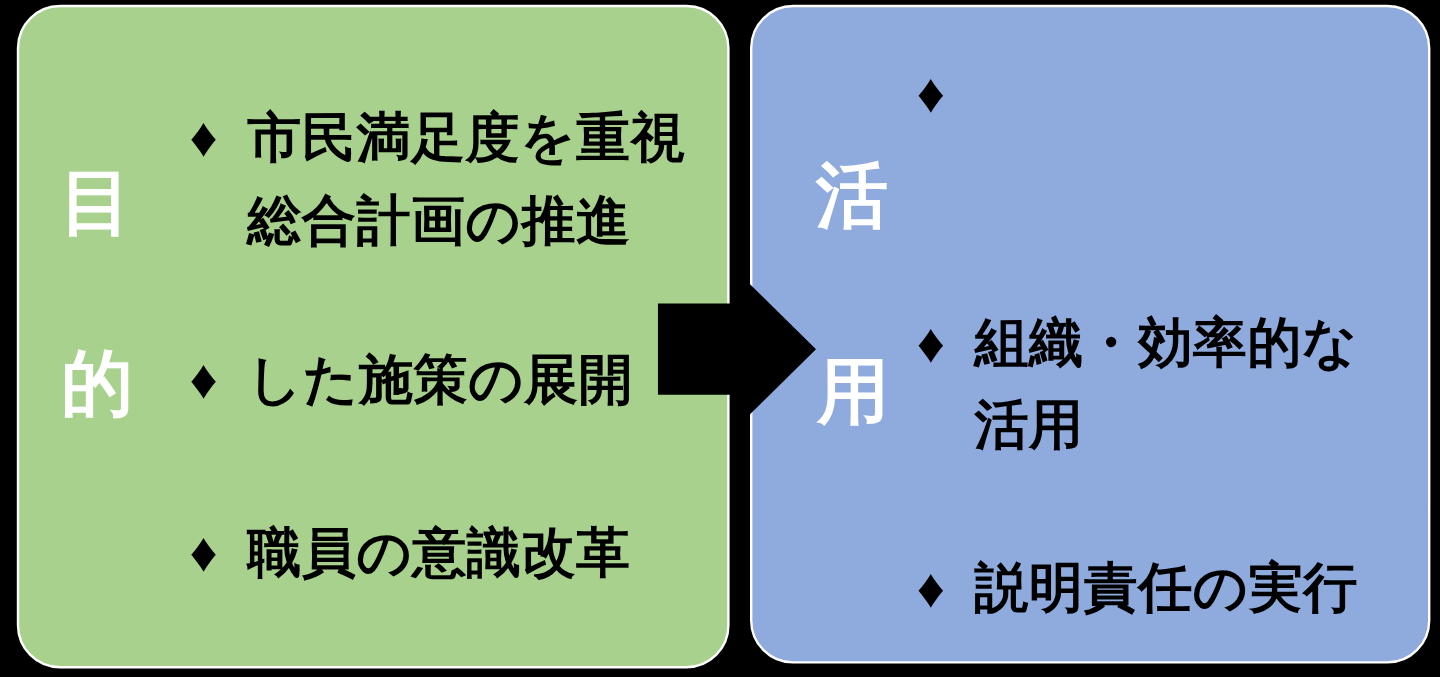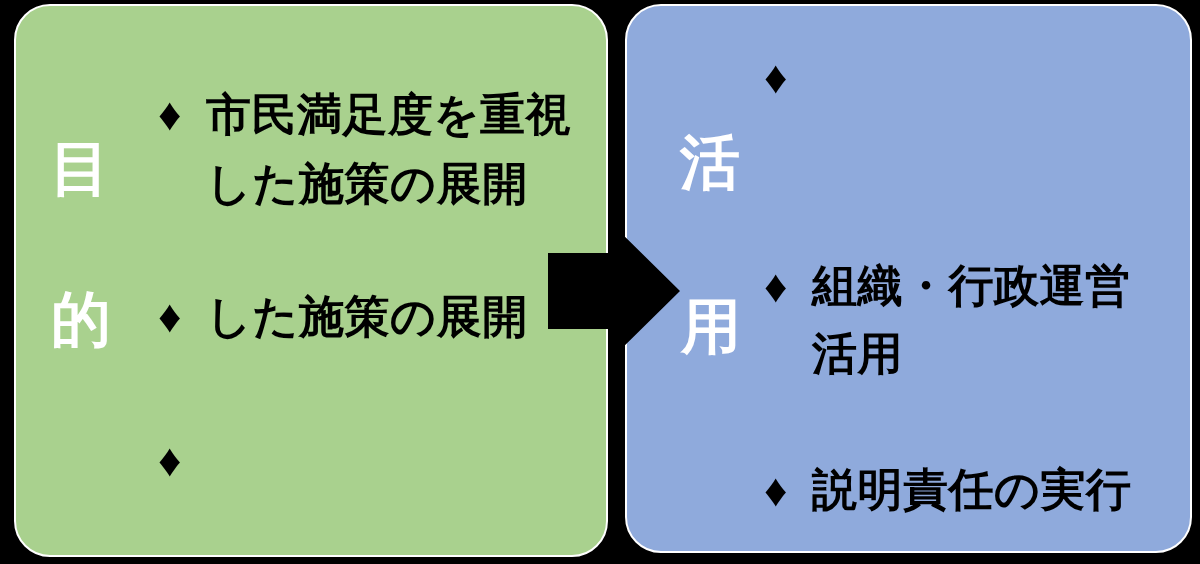--- a/index.html
+++ b/index.html
@@ -56,36 +56,37 @@
 
   <span class="vlabel" style="left:80px;top:169px">目</span>
   <span class="vlabel" style="left:81px;top:320px">的</span>
 
   <span class="vlabel" style="left:710px;top:163px">活</span>
   <span class="vlabel" style="left:711px;top:327px">用</span>
 
   <div class="item" style="left:158px;top:80px">
     <span class="bullet">♦</span>
     <div class="itext">市民満足度を重視
-した施策の展開</div>
+総合計画の推進</div>
   </div>
   <div class="item" style="left:158px;top:282px">
     <span class="bullet">♦</span>
     <div class="itext">した施策の展開</div>
   </div>
   <div class="item" style="left:158px;top:426px">
     <span class="bullet">♦</span>
+    <div class="itext">職員の意識改革</div>
   </div>
 
   <div class="item right-item" style="left:764px;top:43px">
     <span class="bullet">♦</span>
   </div>
   <div class="item right-item" style="left:764px;top:252px">
     <span class="bullet">♦</span>
-    <div class="itext">組織・行政運営
+    <div class="itext">組織・効率的な
 活用</div>
   </div>
   <div class="item right-item" style="left:764px;top:456px">
     <span class="bullet">♦</span>
     <div class="itext">説明責任の実行</div>
   </div>
 
 </div>
 
 </body></html>

